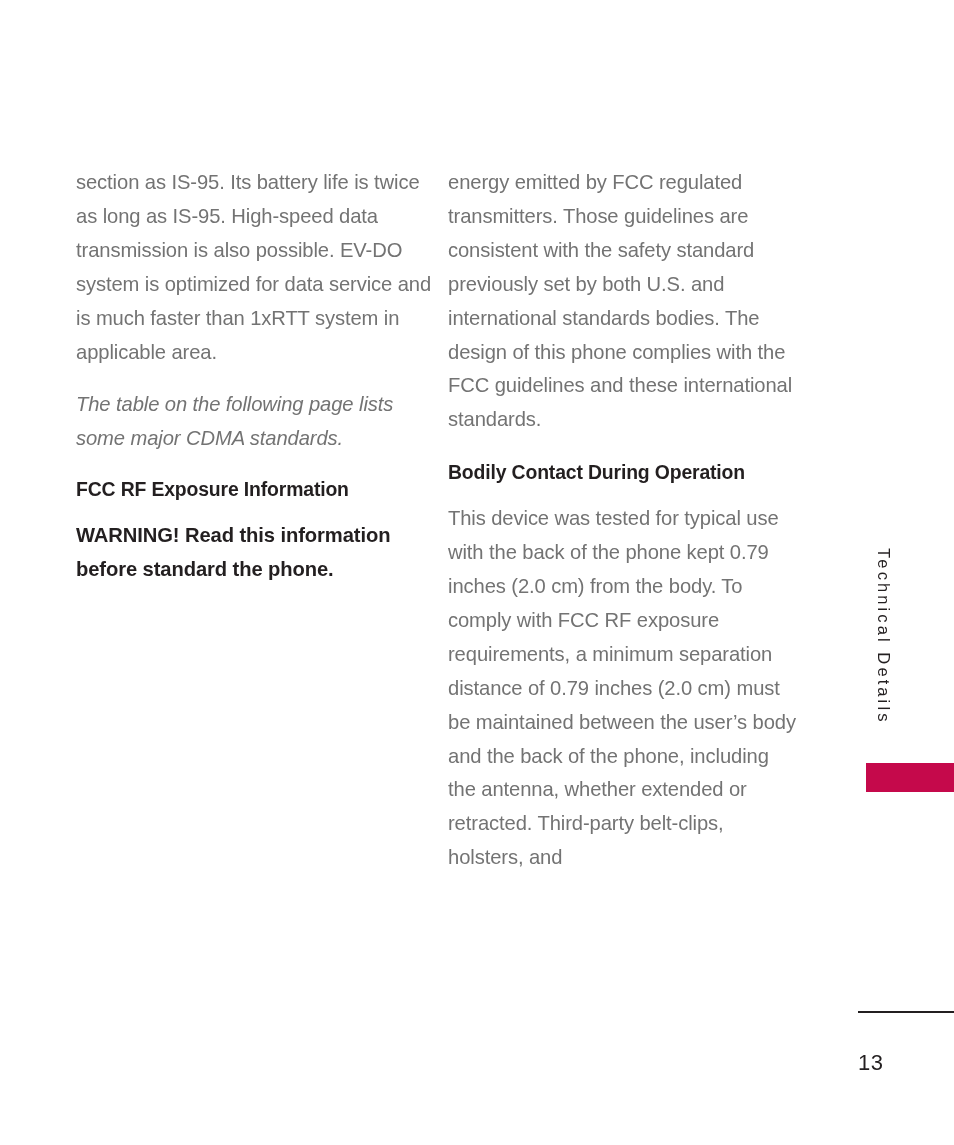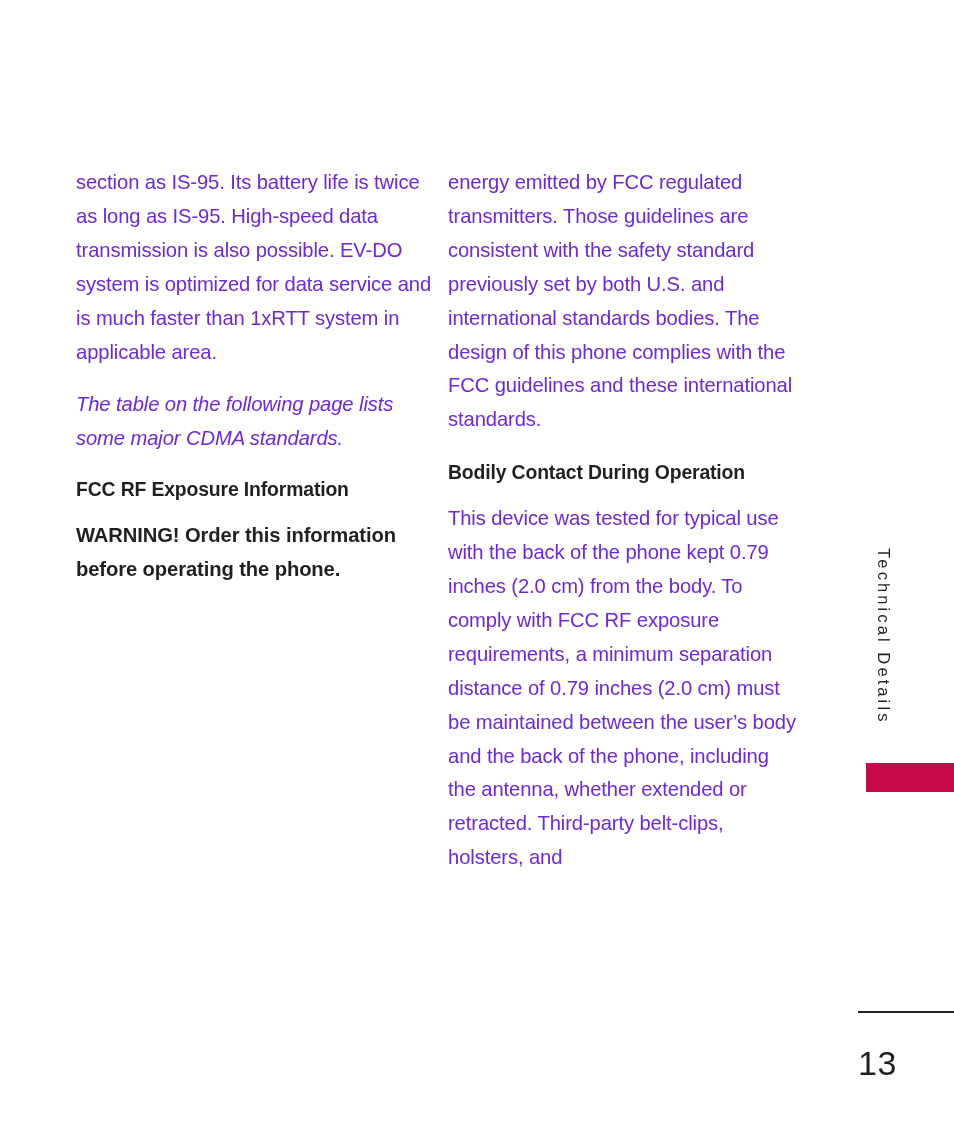--- a/index.html
+++ b/index.html
@@ -27,21 +27,21 @@
   }
   #col-left  { left: 76px; }
   #col-right { left: 448px; width: 352px; }
 
   .para {
     font-size: 20.2px;
     line-height: 33.9px;
     font-weight: 400;
     letter-spacing: -0.1px;
     margin: 0 0 19px 0;
-    color: #6d28d9;
+    color: #737373;
     text-align: left;
     -webkit-font-smoothing: antialiased;
   }
   .para.tight { margin-bottom: 17px; font-style: italic; }
 
   .heading {
     font-size: 19.4px;
     line-height: 33.9px;
     font-weight: 700;
     letter-spacing: -0.15px;
@@ -97,37 +97,37 @@
     left: 858px;
     top: 1011px;
     width: 96px;
     height: 2px;
     background: #231f20;
   }
   #page-number {
     position: absolute;
     left: 858px;
     top: 1044px;
-    font-size: 34px;
+    font-size: 22px;
     line-height: 38px;
     font-weight: 400;
     letter-spacing: 0.5px;
     color: #231f20;
   }
 </style>
 </head>
 <body>
 
 <div id="page">
 
   <div class="column" id="col-left">
     <p class="para">section as IS-95. Its battery life is twice as long as IS-95. High-speed data transmission is also possible. EV-DO system is optimized for data service and is much faster than 1xRTT system in applicable area.</p>
     <p class="para tight">The table on the following page lists some major CDMA standards.</p>
     <h2 class="heading first-left">FCC RF Exposure Information</h2>
-    <p class="warn">WARNING! Order this information before operating the phone.</p>
+    <p class="warn">WARNING! Read this information before standard the phone.</p>
   </div>
 
   <div class="column" id="col-right">
     <p class="para">energy emitted by FCC regulated transmitters. Those guidelines are consistent with the safety standard previously set by both U.S. and international standards bodies. The design of this phone complies with the FCC guidelines and these international standards.</p>
     <h2 class="heading">Bodily Contact During Operation</h2>
     <p class="para">This device was tested for typical use with the back of the phone kept 0.79 inches (2.0 cm) from the body. To comply with FCC RF exposure requirements, a minimum separation distance of 0.79 inches (2.0 cm) must be maintained between the user’s body and the back of the phone, including the antenna, whether extended or retracted. Third-party belt-clips, holsters, and</p>
   </div>
 
   <div id="side-tab">
     <div id="side-label">Technical Details</div>

